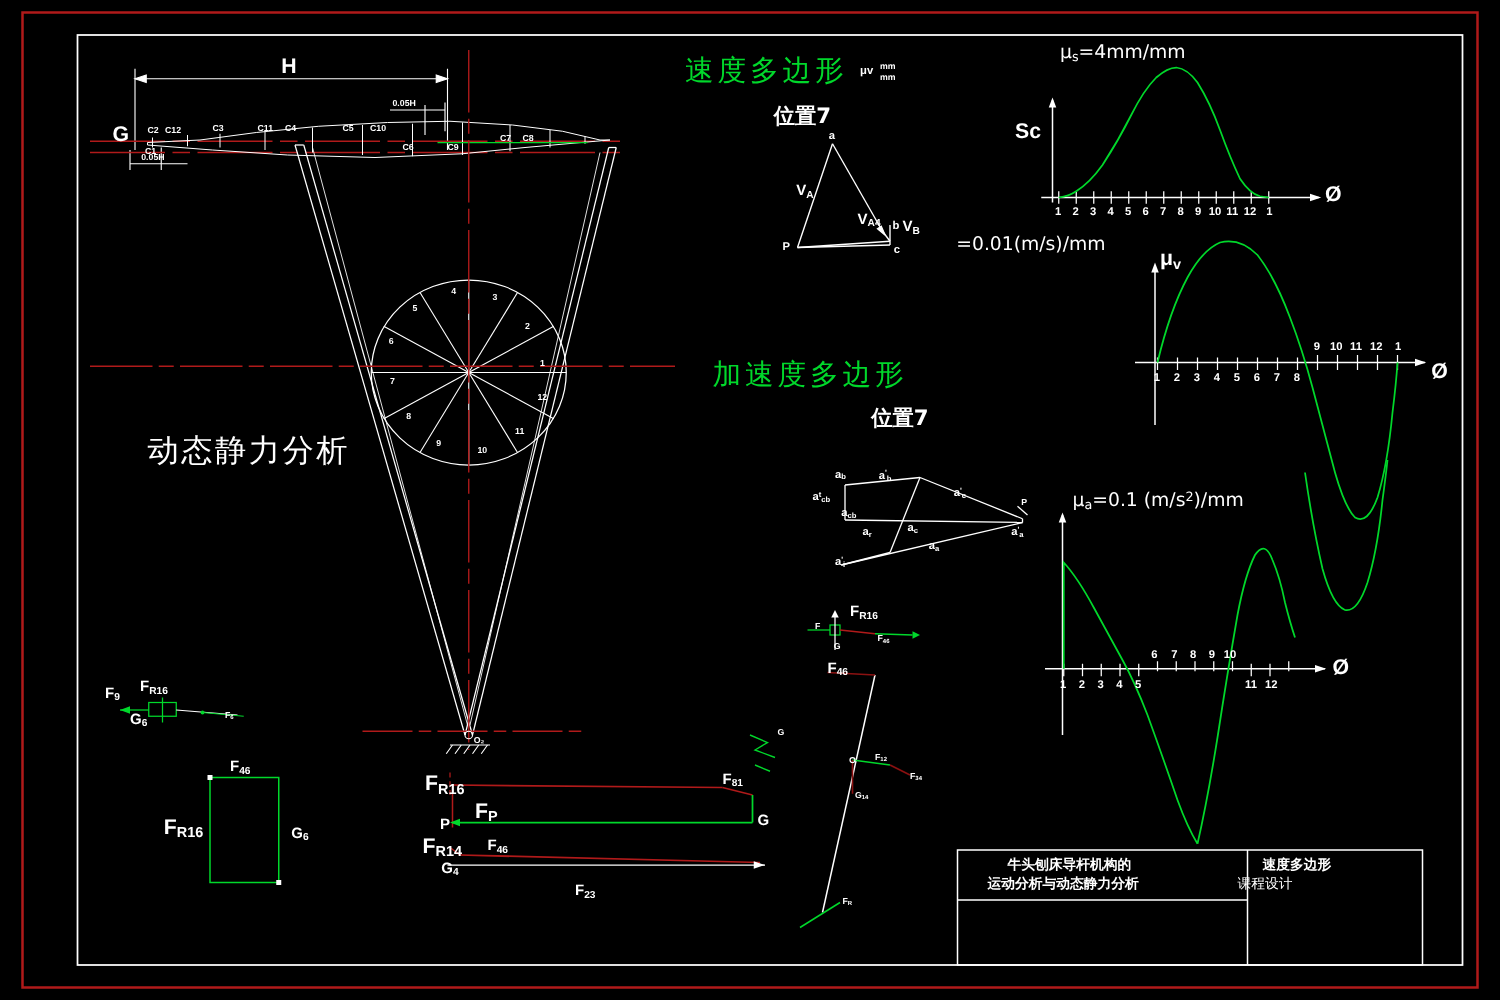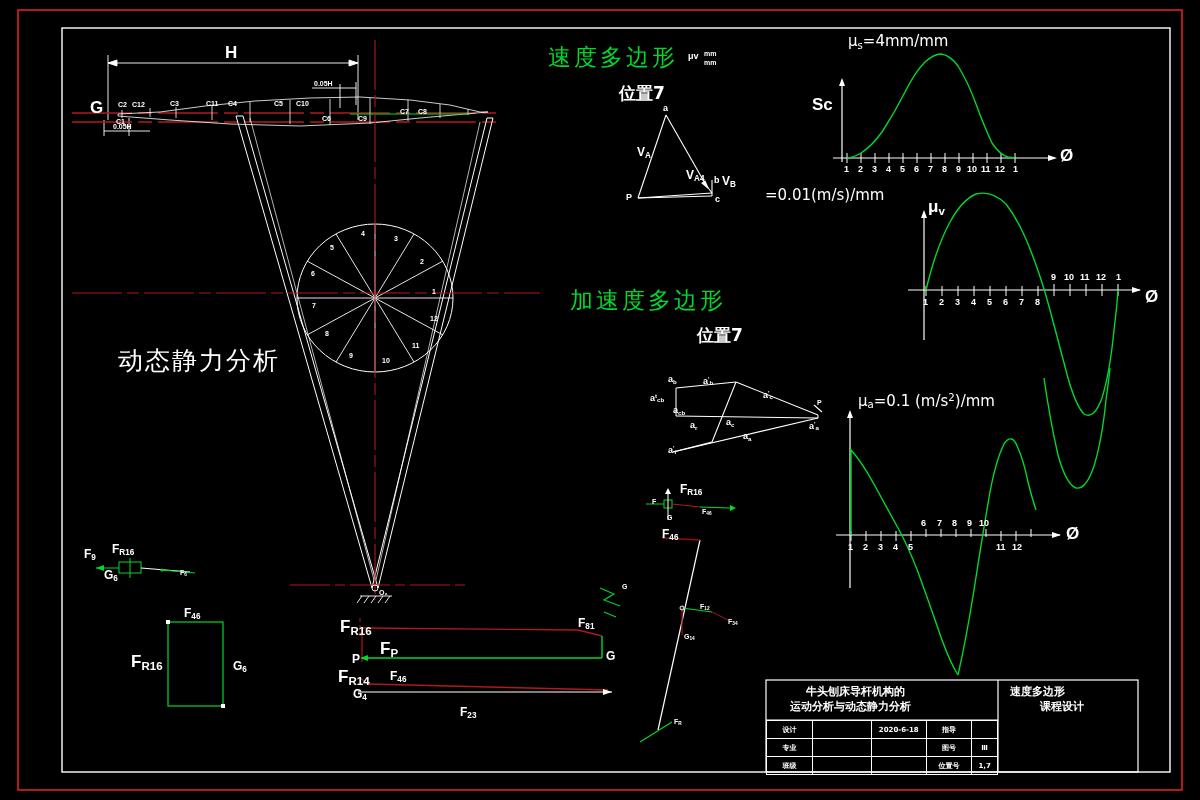--- a/index.html
+++ b/index.html
@@ -420,41 +420,16 @@
 <div class="lbl t-sm" style="left:662px;top:528px;">F<span class="sub">46</span></div>
 <div class="lbl t-tiny" style="left:700px;top:603px;">F<span class="sub">12</span></div>
 <div class="lbl t-tiny" style="left:728px;top:618px;">F<span class="sub">34</span></div>
 <div class="lbl t-tiny" style="left:684px;top:633px;">G<span class="sub">14</span></div>
 <div class="lbl t-tiny" style="left:674px;top:718px;">F<span class="sub">R</span></div>
 <div class="lbl t-tiny" style="left:622px;top:583px;">G</div>
 
 <div class="lbl cjk" style="left:806px;top:686px;font-size:11px;font-weight:bold;">牛头刨床导杆机构的</div>
 <div class="lbl cjk" style="left:790px;top:701px;font-size:11px;font-weight:bold;">运动分析与动态静力分析</div>
 <div class="lbl cjk" style="left:1010px;top:686px;font-size:11px;font-weight:bold;">速度多边形</div>
-<div class="lbl cjk" style="left:1040px;top:701px;font-size:11px;font-weight:bold;">课程设计</div>
-
-<table class="tb" style="left:766px;top:720px;width:232px;">
-  <tbody>
-        <tr>
-    <td style="width:40px;height:17px;">设计</td>
-    <td style="width:52px;"></td>
-    <td style="width:48px;">2020-6-18</td>
-    <td style="width:40px;">指导</td>
-    <td style="width:22px;"></td>
-  </tr>
-  <tr>
-    <td style="height:17px;">专业</td>
-    <td></td>
-    <td></td>
-    <td>图号</td>
-    <td>Ⅲ</td>
-  </tr>
-  <tr>
-    <td style="height:17px;">班级</td>
-    <td></td>
-    <td></td>
-    <td>位置号</td>
-    <td>1,7</td>
-  </tr>
-</tbody>
-    </table>
+<div class="lbl cjk" style="left:990px;top:701px;font-size:11px;font-weight:normal;">课程设计</div>
+
 
 </div>
 
 </body></html>

